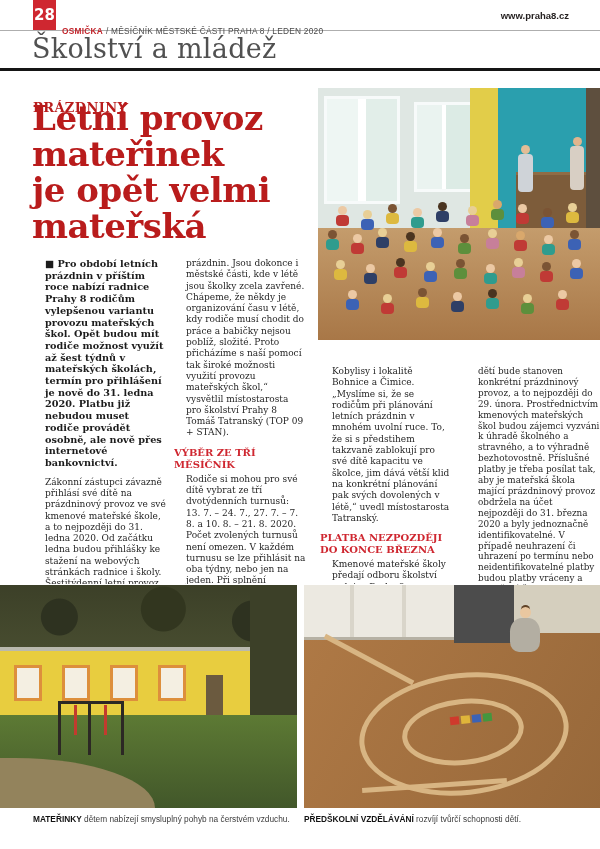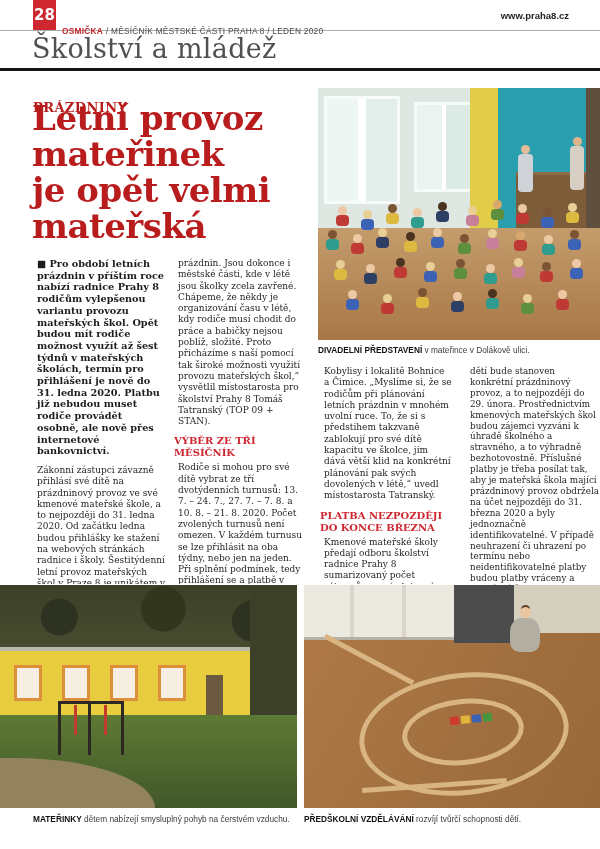--- a/index.html
+++ b/index.html
@@ -17,21 +17,21 @@
   .site-url{position:absolute;right:31px;top:0;height:30px;display:flex;align-items:center;
         font-family:"Liberation Sans",sans-serif;font-size:9.5px;font-weight:bold;color:#231f1f;}
   .section-title{position:absolute;left:32px;top:33px;font-size:27px;color:#515151;letter-spacing:.3px;}
   .black-rule{position:absolute;left:0;top:68px;right:0;height:3px;background:#151515;}
   
   .kicker{position:absolute;left:33px;top:100px;font-size:13px;font-weight:bold;color:#b91c1c;letter-spacing:.4px;}
   .headline{position:absolute;left:32px;top:100px;width:300px;font-size:34px;line-height:36px;
         font-weight:bold;color:#b91c1c;letter-spacing:-.5px;}
   
   .col{position:absolute;font-size:9px;line-height:11.3px;text-align:left;overflow:hidden;}
-  .col p{margin:0 0 8px 4px;}
+  .col p{margin:0 0 8px 12px;}
   #col1{left:33px;top:258px;width:133px;height:326px;}
   #col2{left:174px;top:258px;width:132px;height:326px;}
   #col3{left:320px;top:366px;width:132px;height:218px;}
   #col4{left:466px;top:366px;width:134px;height:219px;font-size:8.8px;line-height:10.9px;}
   .lead{font-weight:bold;font-size:9.7px;line-height:11.7px;color:#1c1c1c;}
   .subhead{font-weight:bold;color:#cf2730;font-size:10px;line-height:12px;margin:2px 0 3px 0;}
   
   .caption{position:absolute;font-family:"Liberation Sans",sans-serif;font-size:8.3px;color:#3c3c3c;}
   .caption b{color:#111;}
   #cap1{left:318px;top:345px;width:282px;}
@@ -144,23 +144,20 @@
     <div class="p1-teal"></div>
     <div class="p1-cab"></div>
     <div class="p1-door"></div>
     <div class="p1-floor"></div>
     <div class="p1-adult1"></div>
     <div class="p1-adult2"></div>
     <div class="p1-shirts"></div>
     <div class="p1-heads"></div>
   </div>
 
-  <div id="cap1" class="caption">
-    <b>DIVADELNÍ PŘEDSTAVENÍ</b><span> v mateřince v Dolákově ulici.</span>
-  </div>
 
   <div id="col1" class="col">
     <p class="lead">■ Pro období letních prázdnin v příštím roce nabízí radnice Prahy 8 rodičům vylepšenou variantu provozu mateřských škol. Opět budou mít rodiče možnost využít až šest týdnů v mateřských školách, termín pro přihlášení je nově do 31. ledna 2020.  Platbu již nebudou muset rodiče provádět osobně, ale nově přes internetové bankovnictví.</p>
     <p>Zákonní zástupci závazně přihlásí své dítě na prázdninový provoz ve své kmenové mateřské škole, a to nejpozději do 31. ledna 2020. Od začátku ledna budou přihlášky ke stažení na webových stránkách radnice i školy. Šestitýdenní letní provoz mateřských škol v Praze 8 je unikátem v hlavním městě. „Žádná jiná městská část nepokrývá rodičům předškoláků letním provozem mateřských škol tři čtvrtiny letních</p>
   </div>
 
   <div id="col2" class="col">
     <p>prázdnin. Jsou dokonce i městské části, kde v létě jsou školky zcela zavřené. Chápeme, že někdy je organizování času v létě, kdy rodiče musí chodit do práce a babičky nejsou poblíž, složité. Proto přicházíme s naší pomocí tak široké možnosti využití provozu mateřských škol,“ vysvětlil místostarosta pro školství Prahy 8 Tomáš Tatranský (TOP 09 + STAN).</p>
     <div class="subhead">VÝBĚR ZE TŘÍ MĚSÍČNÍK</div>
     <p>Rodiče si mohou pro své dítě vybrat ze tří dvotýdenních turnusů: 13. 7. – 24. 7., 27. 7. – 7. 8. a 10. 8. – 21. 8. 2020. Počet zvolených turnusů není omezen. V každém turnusu se lze přihlásit na oba týdny, nebo jen na jeden. Při splnění podmínek, tedy přihlášení se a platbě v termínu, bude mít dítě zajištěno místo ve školce v lokalitě, kde sídlí jeho kmenová mateřská škola, a to jak v lokalitě Karlín a Libeň, tak v lokalitě</p>

